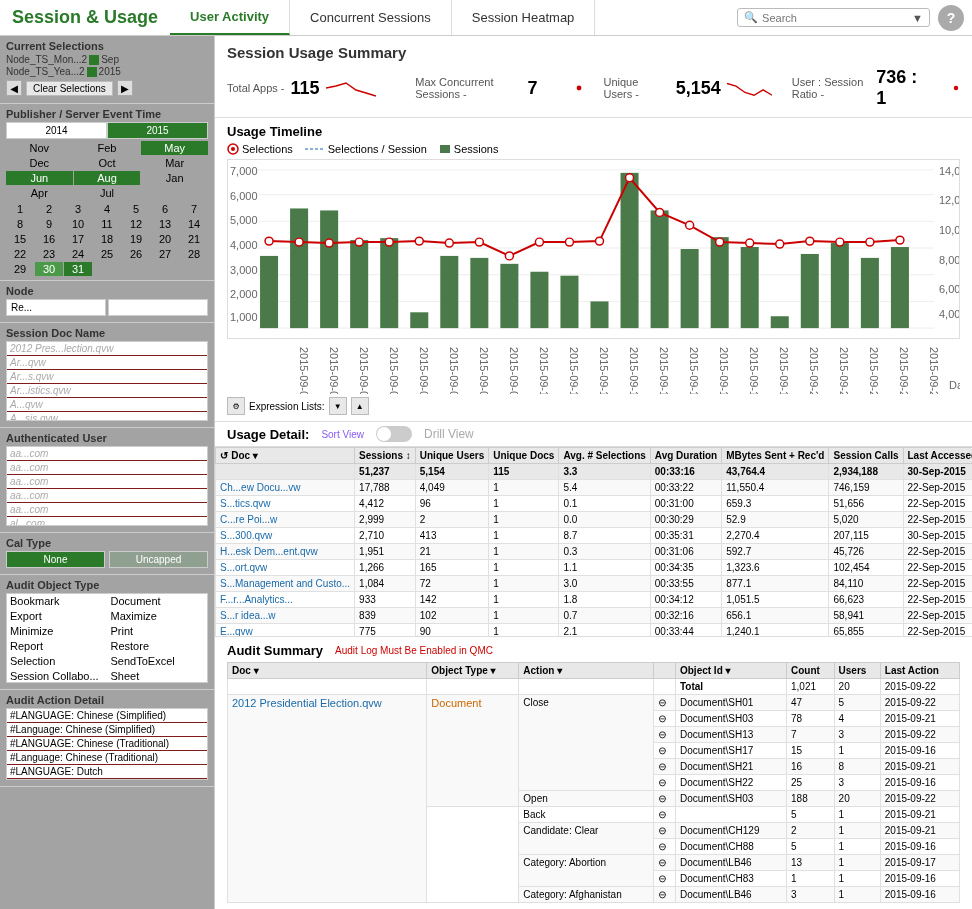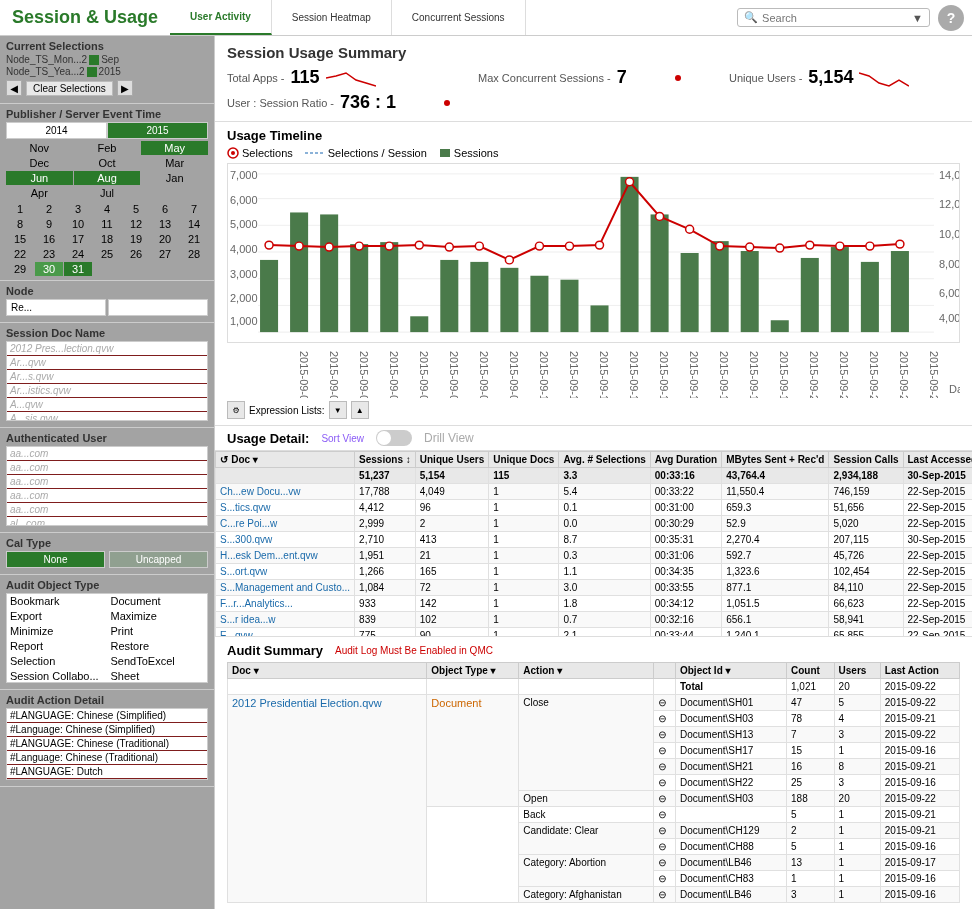--- a/index.html
+++ b/index.html
@@ -2,21 +2,21 @@
 <html><head>
   <meta charset="utf-8">
   <style>
     * { box-sizing: border-box; margin: 0; padding: 0; font-family: Arial, sans-serif; font-size: 11px; }
     body { width: 972px; height: 909px; overflow: hidden; background: #f0f0f0; display: flex; flex-direction: column; }
 
     
     .header { display: flex; align-items: center; background: #fff; border-bottom: 1px solid #ccc; padding: 0; height: 36px; }
     .header-title { color: #2a7a2a; font-size: 18px; font-weight: bold; padding: 0 12px; flex-shrink: 0; }
     .nav-tabs { display: flex; align-items: center; flex: 1; height: 100%; }
-    .nav-tab { padding: 0 20px; height: 100%; display: flex; align-items: center; cursor: pointer; font-size: 10px; color: #333; border-right: 1px solid #ddd; }
+    .nav-tab { padding: 0 20px; height: 100%; display: flex; align-items: center; cursor: pointer; font-size: 13px; color: #333; border-right: 1px solid #ddd; }
     .nav-tab.active { color: #2a7a2a; font-weight: bold; border-bottom: 2px solid #2a7a2a; }
     .header-help { width: 26px; height: 26px; border-radius: 50%; background: #aaa; color: #fff; display: flex; align-items: center; justify-content: center; font-size: 14px; font-weight: bold; margin-right: 8px; cursor: pointer; }
 
     
     .main { display: flex; flex: 1; overflow: hidden; }
 
     
     .sidebar { width: 215px; background: #a3a3a3; border-right: 1px solid #ccc; display: flex; flex-direction: column; overflow-y: auto; flex-shrink: 0; }
     .sidebar-section { border-bottom: 1px solid #ccc; padding: 4px 6px; }
     .sidebar-section-title { font-weight: bold; font-size: 11px; color: #333; margin-bottom: 2px; }
@@ -62,21 +62,21 @@
     
     .audit-grid { display: grid; grid-template-columns: 1fr 1fr; gap: 1px; font-size: 10px; }
     .audit-cell { padding: 1px 3px; cursor: pointer; }
 
     
     .content { flex: 1; display: flex; flex-direction: column; overflow: hidden; background: #fff; }
 
     
     .summary { padding: 8px 12px; border-bottom: 1px solid #ddd; }
     .summary-title { font-size: 15px; font-weight: bold; color: #333; margin-bottom: 6px; }
-    .summary-grid { display: grid; grid-template-columns: 1fr 1fr 1fr; gap: 4px 20px; }
+    .summary-grid { display: grid; grid-template-columns: 1fr 1fr 1fr 1fr; gap: 4px 20px; }
     .summary-item { display: flex; align-items: center; gap: 6px; }
     .summary-label { color: #555; font-size: 11px; }
     .summary-value { font-size: 18px; font-weight: bold; color: #000; }
     .sparkline { width: 50px; height: 20px; }
 
     
     .timeline { padding: 6px 12px; border-bottom: 1px solid #ddd; }
     .timeline-title { font-size: 13px; font-weight: bold; margin-bottom: 4px; }
     .legend { display: flex; align-items: center; gap: 12px; margin-bottom: 4px; font-size: 10px; }
     .legend-item { display: flex; align-items: center; gap: 3px; }
@@ -110,22 +110,22 @@
 
     .search-container { display: flex; align-items: center; margin-left: auto; }
   </style>
 </head>
 <body>
 
 <div class="header">
   <div class="header-title">Session &amp; Usage</div>
   <div class="nav-tabs">
     <div class="nav-tab active">User Activity</div>
+    <div class="nav-tab">Concurrent Sessions</div>
     <div class="nav-tab">Session Heatmap</div>
-    <div class="nav-tab">Concurrent Sessions</div>
   </div>
   <div class="search-container" style="padding-right:8px; display:flex; align-items:center; gap:4px;">
     <div style="display:flex;align-items:center;border:1px solid #bbb;border-radius:3px;padding:2px 6px;background:#fff;">
       <span style="color:#888;margin-right:4px;">🔍</span>
       <input type="text" style="border: none; outline: none; font-size: 11px; width: 150px;" placeholder="Search">
       <span style="cursor:pointer;color:#555;">▼</span>
     </div>
   </div>
   <div class="header-help">?</div>
 </div>

